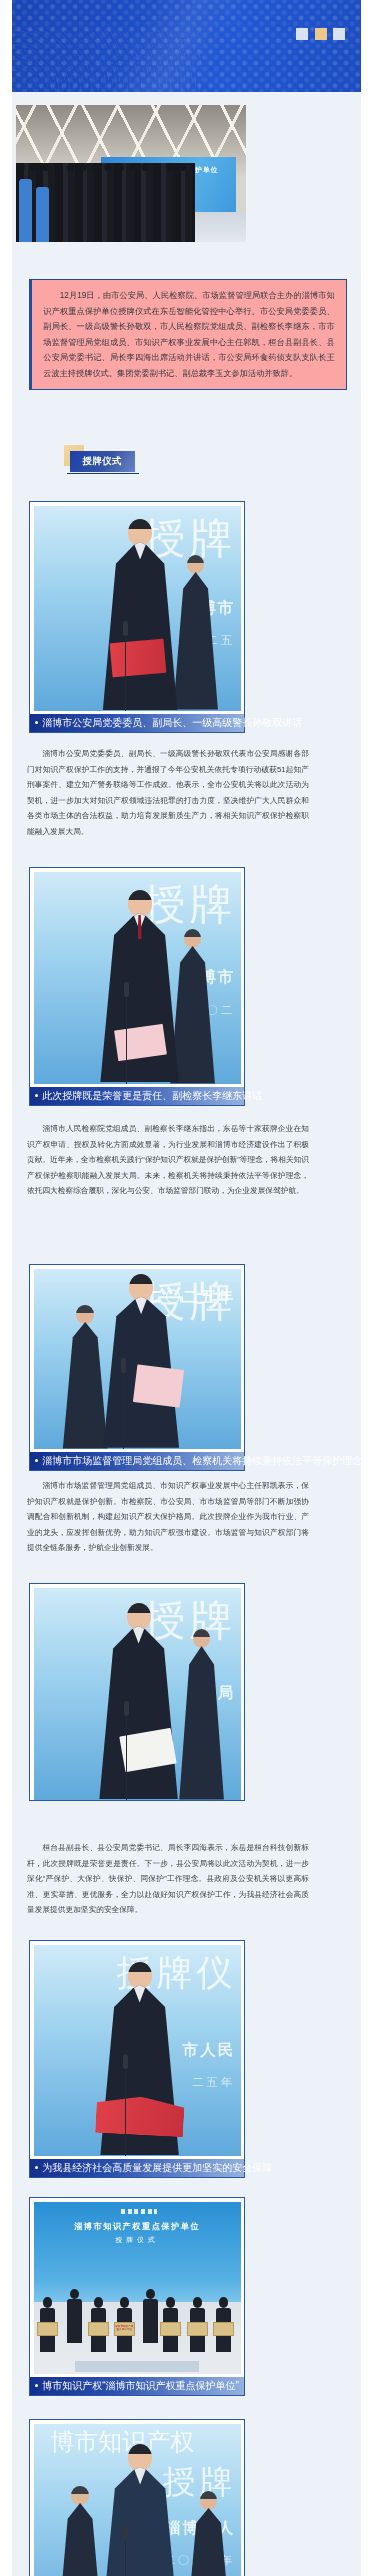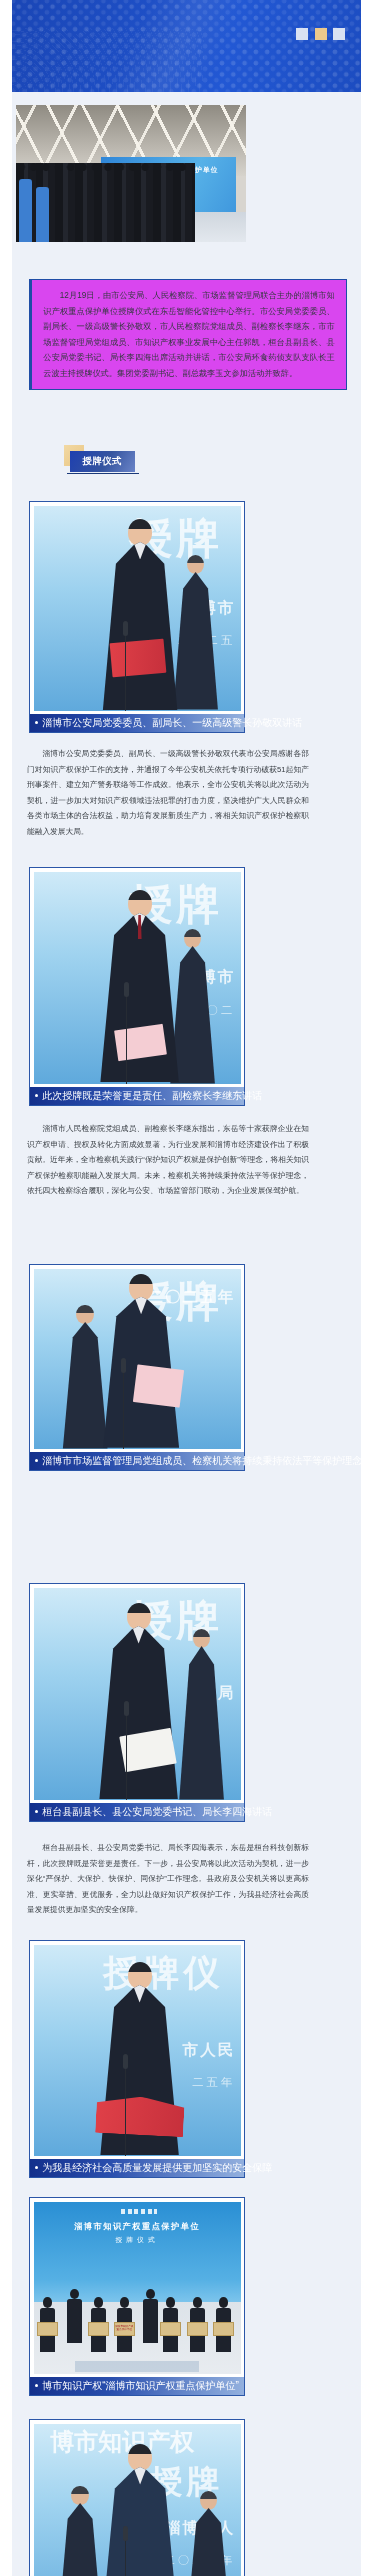--- a/index.html
+++ b/index.html
@@ -22,21 +22,21 @@
     background:repeating-radial-gradient(circle at 0% 100%,rgba(255,255,255,0.05) 0 0.5px,transparent 0.5px 3.6px);}
   .bn-sq{position:absolute;top:28px;width:12.4px;height:12.4px;}
   .bn-sq.s1{left:284px;background:#d9e2f2;}
   .bn-sq.s2{left:303px;background:#ecc98b;}
   .bn-sq.s3{left:321px;background:#d9e2f2;}
 
   
   .para{position:absolute;left:27px;width:282px;font-size:7.7px;line-height:15.5px;color:#3b4046;
         text-indent:2em;text-align:justify;}
   .intro-box{position:absolute;left:29px;top:279px;width:318px;box-sizing:border-box;
-        background:#d946ef;border:1px solid #1f4da6;border-left:3.1px solid #1f4da6;
+        background:#fca5a5;border:1px solid #1f4da6;border-left:3.1px solid #1f4da6;
         padding:8.2px 11.3px;}
   .intro-box .txt{font-size:8.2px;line-height:15.5px;color:#33383e;text-indent:2em;text-align:justify;}
 
   
   .sec-header{position:absolute;left:64px;width:103px;height:32px;}
   .sec-header .gold{position:absolute;left:0;top:0;width:20px;height:21px;
         background:linear-gradient(135deg,#f2d9a4,#e9c684);}
   .sec-header .btn{position:absolute;left:5.7px;top:6.2px;width:65px;height:21px;
         background:linear-gradient(120deg,#1e40b0 0%,#35549f 55%,#6a84c8 100%);
         color:#ffffff;font-size:9.3px;font-weight:bold;text-align:center;line-height:21px;
@@ -67,23 +67,23 @@
   .ph-hall .floor{position:absolute;left:0;bottom:0;width:100%;height:22%;background:linear-gradient(180deg,#cfd6de,#e3e8ee);}
   .ph-hall .crowd{position:absolute;left:0;bottom:0;width:78%;height:58%;
      background:
        radial-gradient(circle at 5.2px 4.1px,#15171c 3.6px,transparent 4.1px),
        repeating-linear-gradient(90deg,#15171c 0 7.7px,#23262e 7.7px 12.4px,#191b21 12.4px 19.6px);
      background-size:12.4px 100%,auto;}
   .ph-hall .blue1,.ph-hall .blue2{position:absolute;bottom:0;width:13.4px;height:46%;background:#3d7fd0;border-radius:3.1px 3.1px 0 0;}
   .ph-hall .blue1{left:3.1px;} .ph-hall .blue2{left:20.6px;height:40%;}
 
   .ph-speaker{background:linear-gradient(180deg,#cfeaf8 0%,#9ed2ef 40%,#5fa9dc 100%);}
-  .bigchars{position:absolute;right:17px;top:4.1px;font-size:43px;font-weight:bold;color:rgba(255,255,255,0.75);
+  .bigchars{position:absolute;right:4px;top:4.1px;font-size:43px;font-weight:normal;color:rgba(255,255,255,0.75);
       letter-spacing:4.1px;white-space:nowrap;}
-  .topchars{position:absolute;left:8%;top:2.1px;font-size:24px;font-weight:bold;color:rgba(255,255,255,0.8);white-space:nowrap;}
+  .topchars{position:absolute;left:8%;top:2.1px;font-size:24px;font-weight:normal;color:rgba(255,255,255,0.8);white-space:nowrap;}
   .side1{position:absolute;right:5.2px;top:45%;font-size:15.5px;font-weight:bold;color:rgba(255,255,255,0.8);letter-spacing:2.1px;}
   .side2{position:absolute;right:5.2px;top:62%;font-size:11.3px;color:rgba(255,255,255,0.7);letter-spacing:3.1px;}
   .person{position:absolute;}
   .person .head{width:24px;height:27px;margin:0 auto;border-radius:50% 50% 46% 46%;
       background:linear-gradient(180deg,#23262c 0 36%,#e9c0a0 36%);}
   .person .torso{width:100%;height:calc(100% - 24px);margin-top:-4.1px;background:#1d2330;
       clip-path:polygon(50% 0,57% 2%,76% 13%,90% 100%,10% 100%,24% 13%,43% 2%);position:relative;}
   .person .torso::before{content:"";position:absolute;left:50%;top:0;transform:translateX(-50%);
       width:13.4px;height:17.5px;background:#e8eaee;clip-path:polygon(0 0,100% 0,50% 100%);}
   .person.p-redtie .torso::after{content:"";position:absolute;left:50%;top:2.1px;transform:translateX(-50%);
@@ -214,39 +214,36 @@
       </div>
       <div class="paper pink" style="left:101px;top:98px;width:47px;height:38px;transform:rotate(7deg);"></div>
       <div class="mic" style="left:89px;top:103px;height:77px;"></div>
     </div>
     <div class="cap-bar">
       <span class="cap-dot"></span>
       <span class="cap-txt">淄博市市场监督管理局党组成员、检察机关将持续秉持依法平等保护理念</span>
     </div>
   </div>
 
+  <div class="para" style="top:1478px;">淄博市市场监督管理局党组成员、市知识产权事业发展中心主任郭凯表示，保护知识产权就是保护创新。市检察院、市公安局、市市场监管局等部门不断加强协调配合和创新机制，构建起知识产权大保护格局。此次授牌企业作为我市行业、产业的龙头，应发挥创新优势，助力知识产权强市建设。市场监管与知识产权部门将提供全链条服务，护航企业创新发展。</div>
 
   <div class="img-card" style="top:1583px;">
     <div class="photo ph-speaker ph5">
       <div class="bigchars">授牌</div>
       <div class="side1">局</div>
       <div class="person2" style="left:137px;top:41px;height:171px;">
           <div class="head"></div>
           <div class="torso"></div>
         </div>
       <div class="person" style="left:56px;top:15.5px;width:98px;height:197px;">
         <div class="head"></div>
         <div class="torso"></div>
       </div>
       <div class="paper white" style="left:88px;top:144px;width:52px;height:36px;transform:rotate(-10deg);"></div>
       <div class="mic" style="left:92px;top:127px;height:86px;"></div>
-    </div>
-    <div class="cap-bar">
-      <span class="cap-dot"></span>
-      <span class="cap-txt">桓台县副县长、县公安局党委书记、局长李四海讲话</span>
     </div>
   </div>
 
   <div class="para" style="top:1840px;">桓台县副县长、县公安局党委书记、局长李四海表示，东岳是桓台科技创新标杆，此次授牌既是荣誉更是责任。下一步，县公安局将以此次活动为契机，进一步深化“严保护、大保护、快保护、同保护”工作理念。县政府及公安机关将以更高标准、更实举措、更优服务，全力以赴做好知识产权保护工作，为我县经济社会高质量发展提供更加坚实的安全保障。</div>
 
   <div class="img-card" style="top:1940px;">
     <div class="photo ph-speaker ph6">
       <div class="bigchars" style="font-size:36px;">授牌仪</div>
       <div class="side1">市人民</div>
       <div class="side2">二五年</div>

